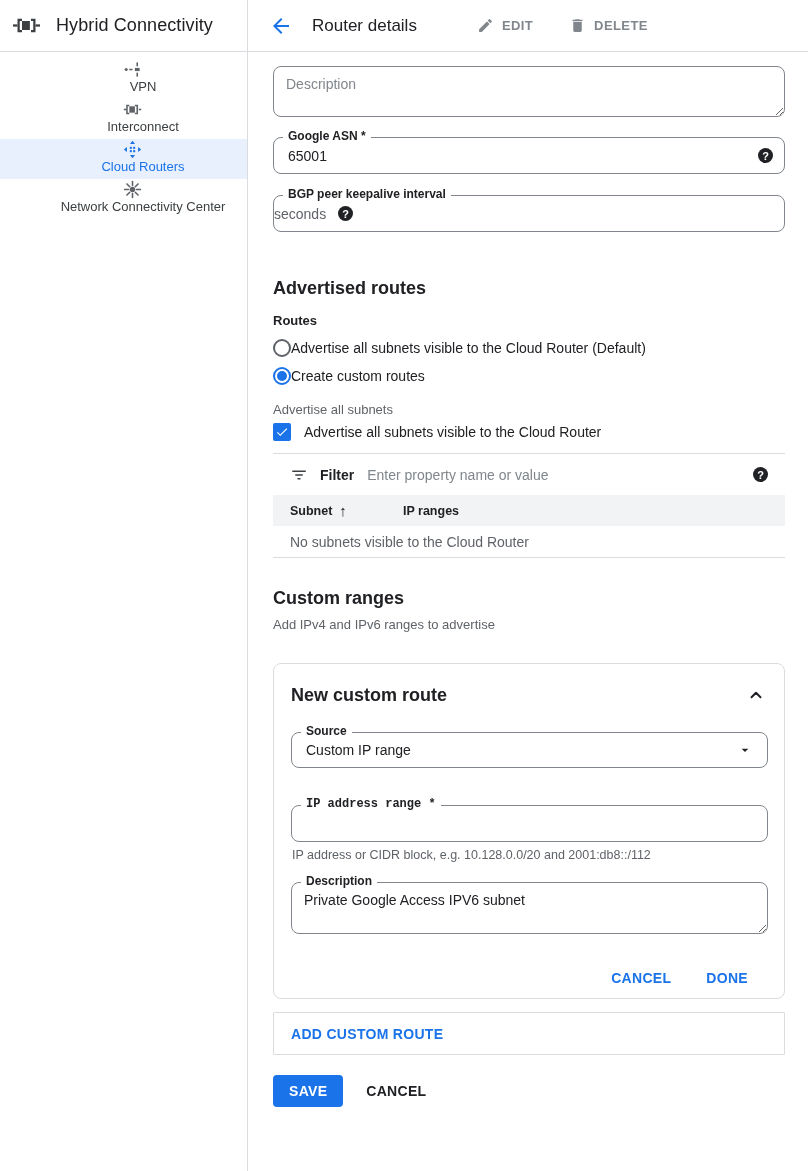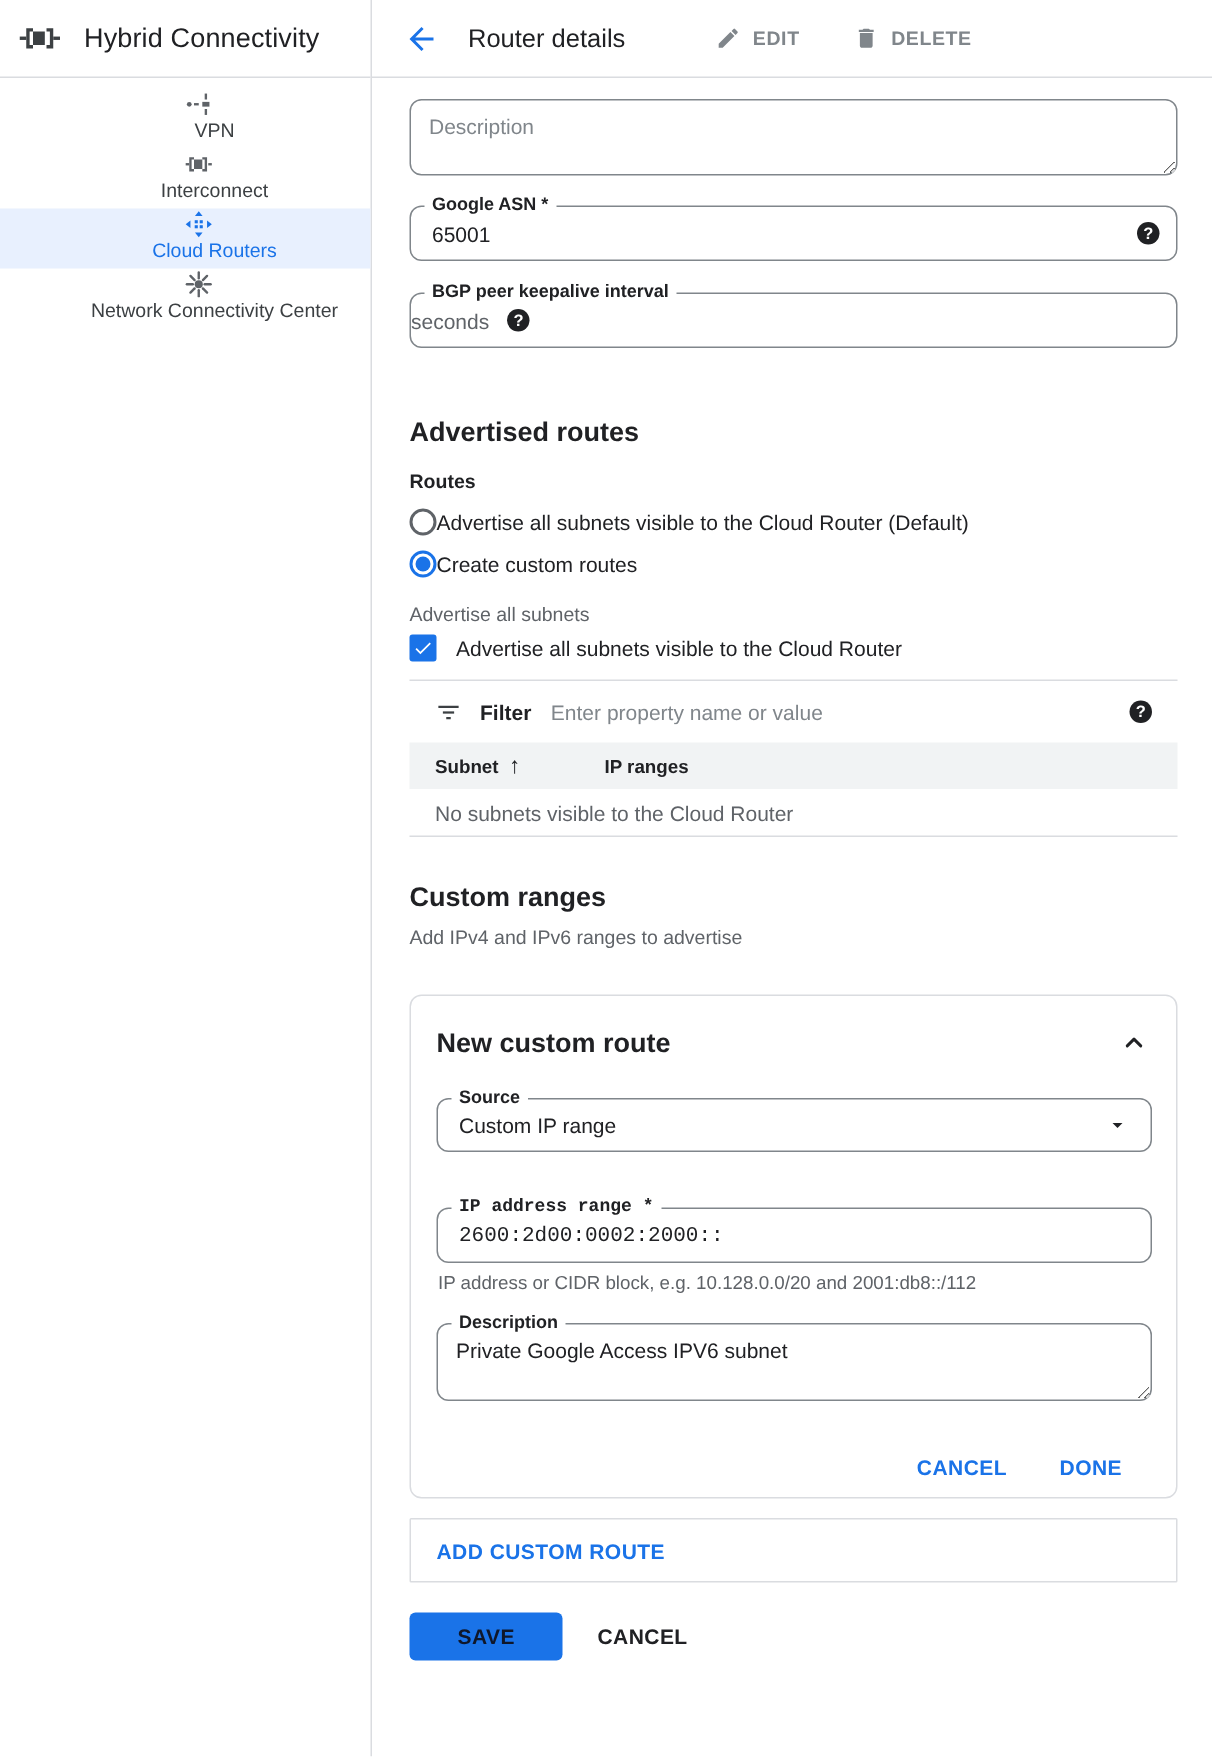--- a/index.html
+++ b/index.html
@@ -101,21 +101,21 @@
   .desc2-field { margin-top:20px; height:52px; }
   .card-btn-row { margin-top:36px; display:flex; justify-content:flex-end; gap:35px; padding-right:20px; }
   .text-btn { border:none; background:none; cursor:pointer; font-family:inherit; font-size:14px;
     font-weight:700; letter-spacing:.3px; color:#1a73e8; padding:0; }
 
   .add-box { margin-top:13px; height:43px; border:1px solid #dadce0; display:flex; align-items:center;
     padding-left:17px; cursor:pointer; background:#fff; width:100%; border-radius:1px; }
   .add-box span { color:#1a73e8; font-size:14px; font-weight:700; letter-spacing:.3px; }
 
   .footer-row { margin-top:20px; display:flex; align-items:center; }
-  .save-btn { background:#1a73e8; color:#0f172a; border:none; border-radius:4px; height:32px; padding:0 32px;
+  .save-btn { background:#1a73e8; color:#ffffff; border:none; border-radius:4px; height:32px; padding:0 16px;
     font-family:inherit; font-size:14px; font-weight:700; letter-spacing:.3px; cursor:pointer; }
   .cancel-btn { border:none; background:none; cursor:pointer; font-family:inherit; font-size:14px;
     font-weight:700; letter-spacing:.3px; color:#202124; margin-left:23px; }
 </style>
 </head>
 <body>
 
 <div class="app">
 
   <aside class="sidebar">
@@ -293,21 +293,20 @@
           <span class="select-value">Custom IP range</span>
           <span class="caret">
             <svg width="16" height="16" viewBox="0 0 24 24" fill="#202124">
                 <path d="M7 10l5 5 5-5z"></path>
               </svg>
           </span>
         </div>
 
         <div class="nfield field-ip">
           <span class="nlabel">IP address range *</span>
-          <input value="2600:2d00:0002:2000::" style="">
         </div>
         <div class="helper-text">IP address or CIDR block, e.g. 10.128.0.0/20 and 2001:db8::/112</div>
 
         <div class="ntext desc2-field">
           <span class="nlabel">Description</span>
           <textarea style="">Private Google Access IPV6 subnet</textarea>
         </div>
 
         <div class="card-btn-row">
           <button class="text-btn">CANCEL</button>

